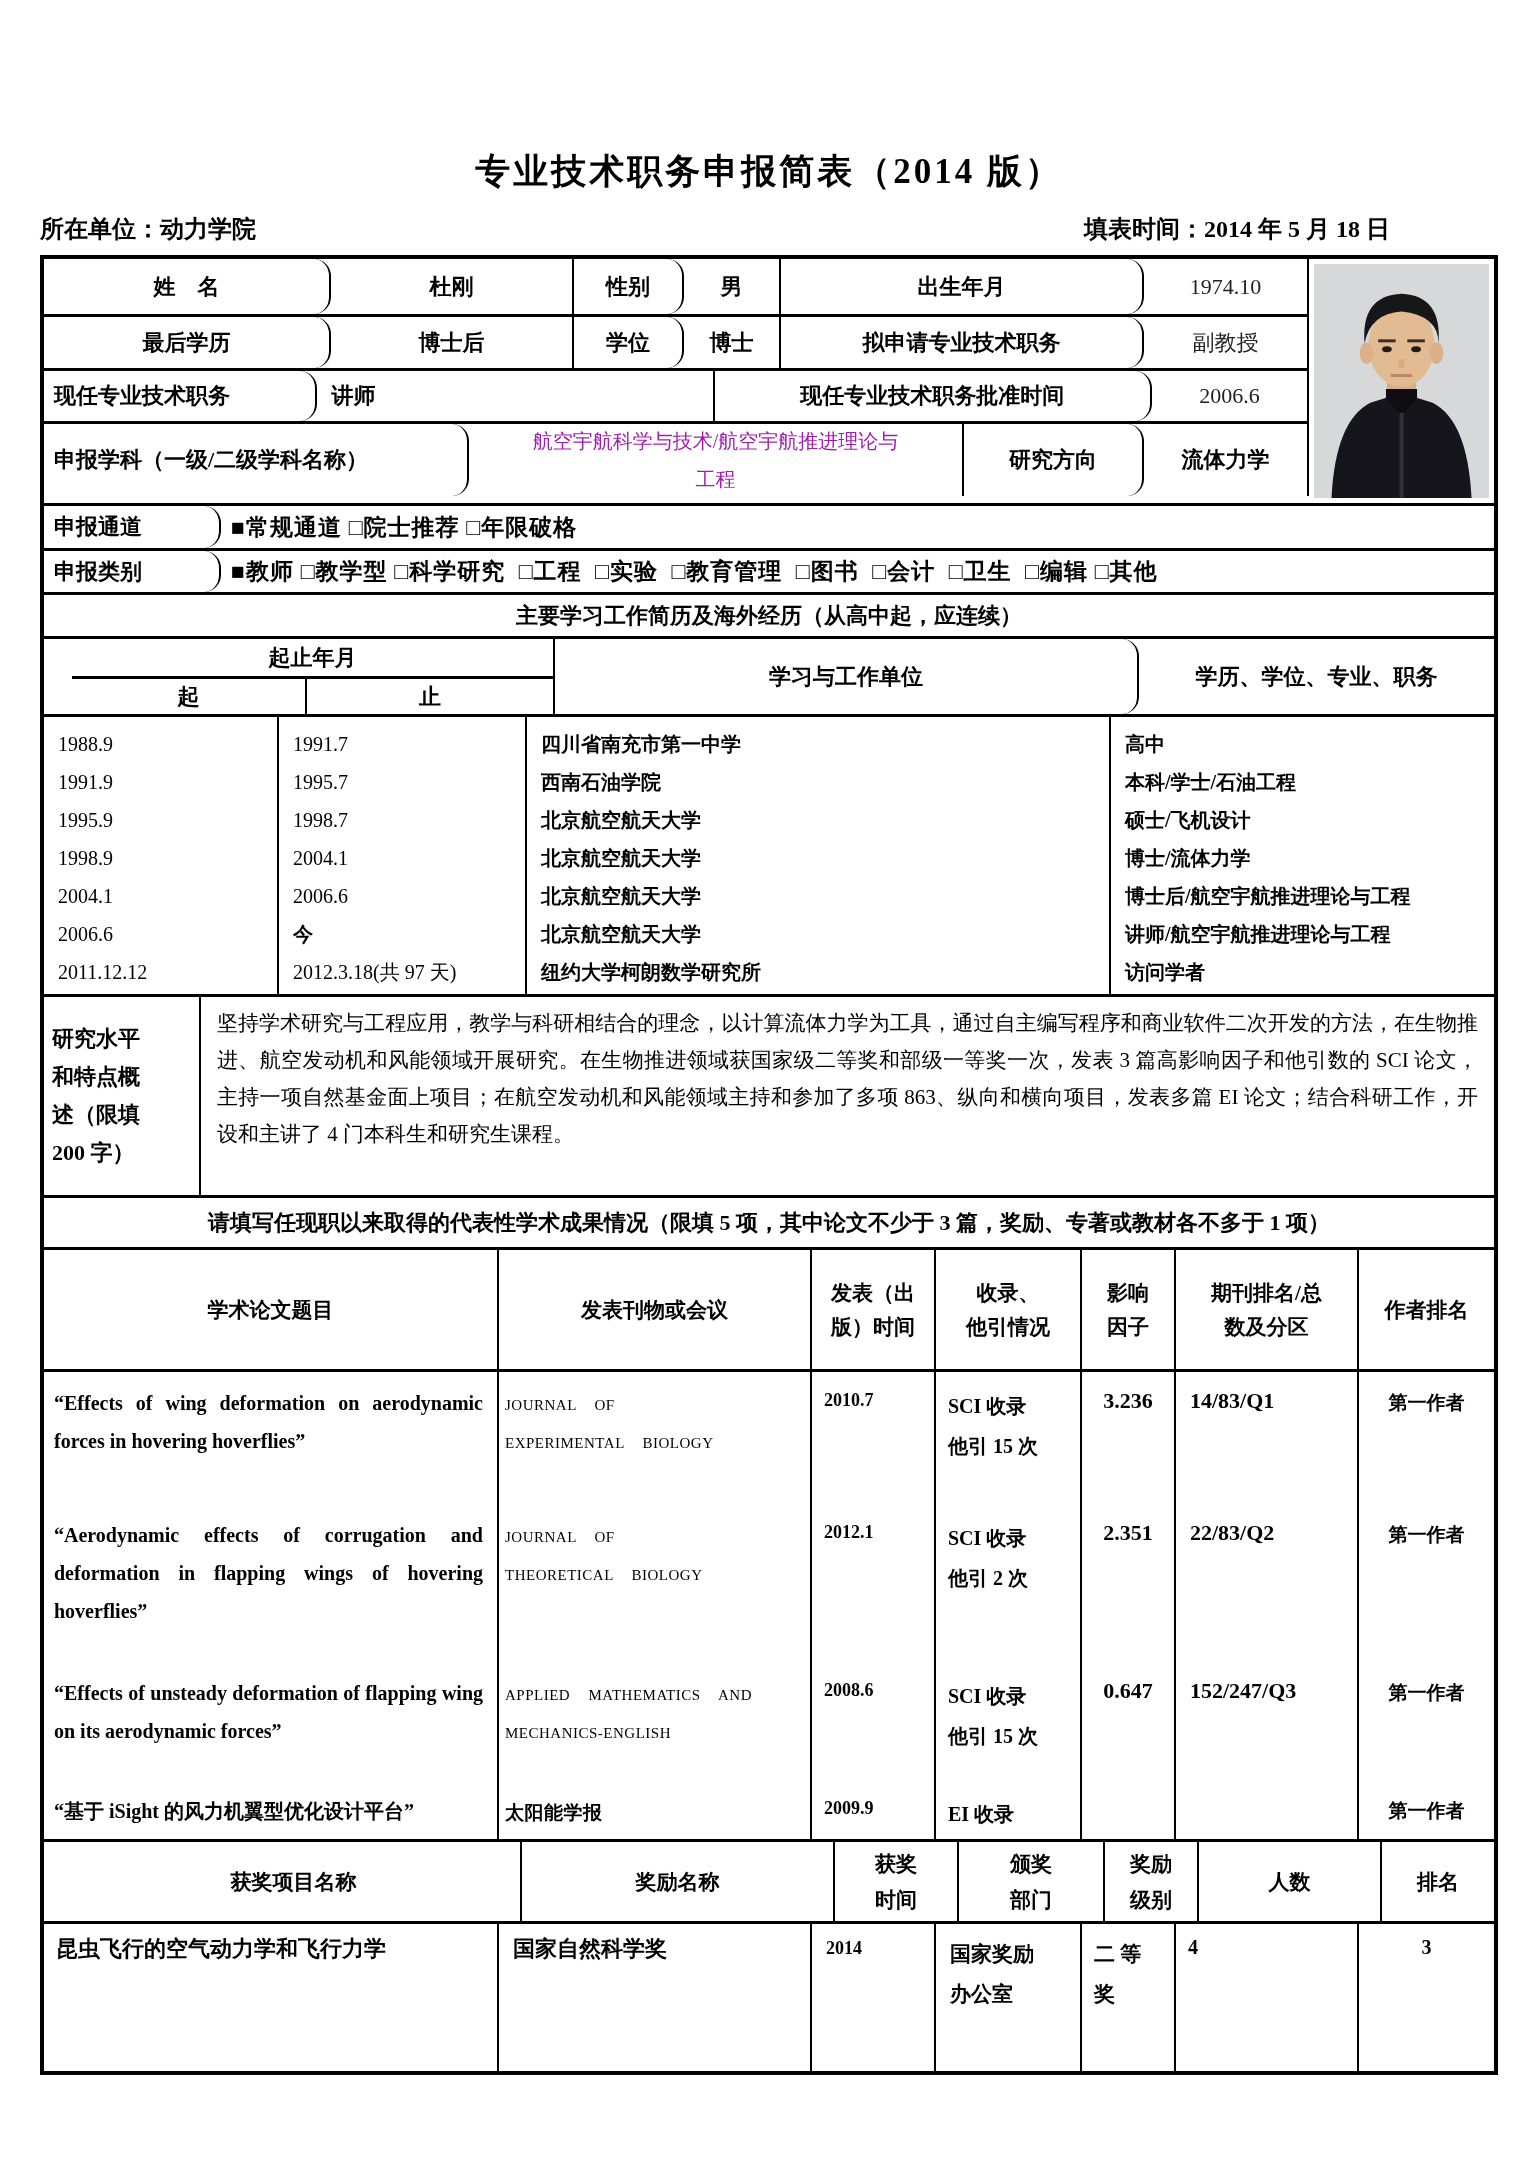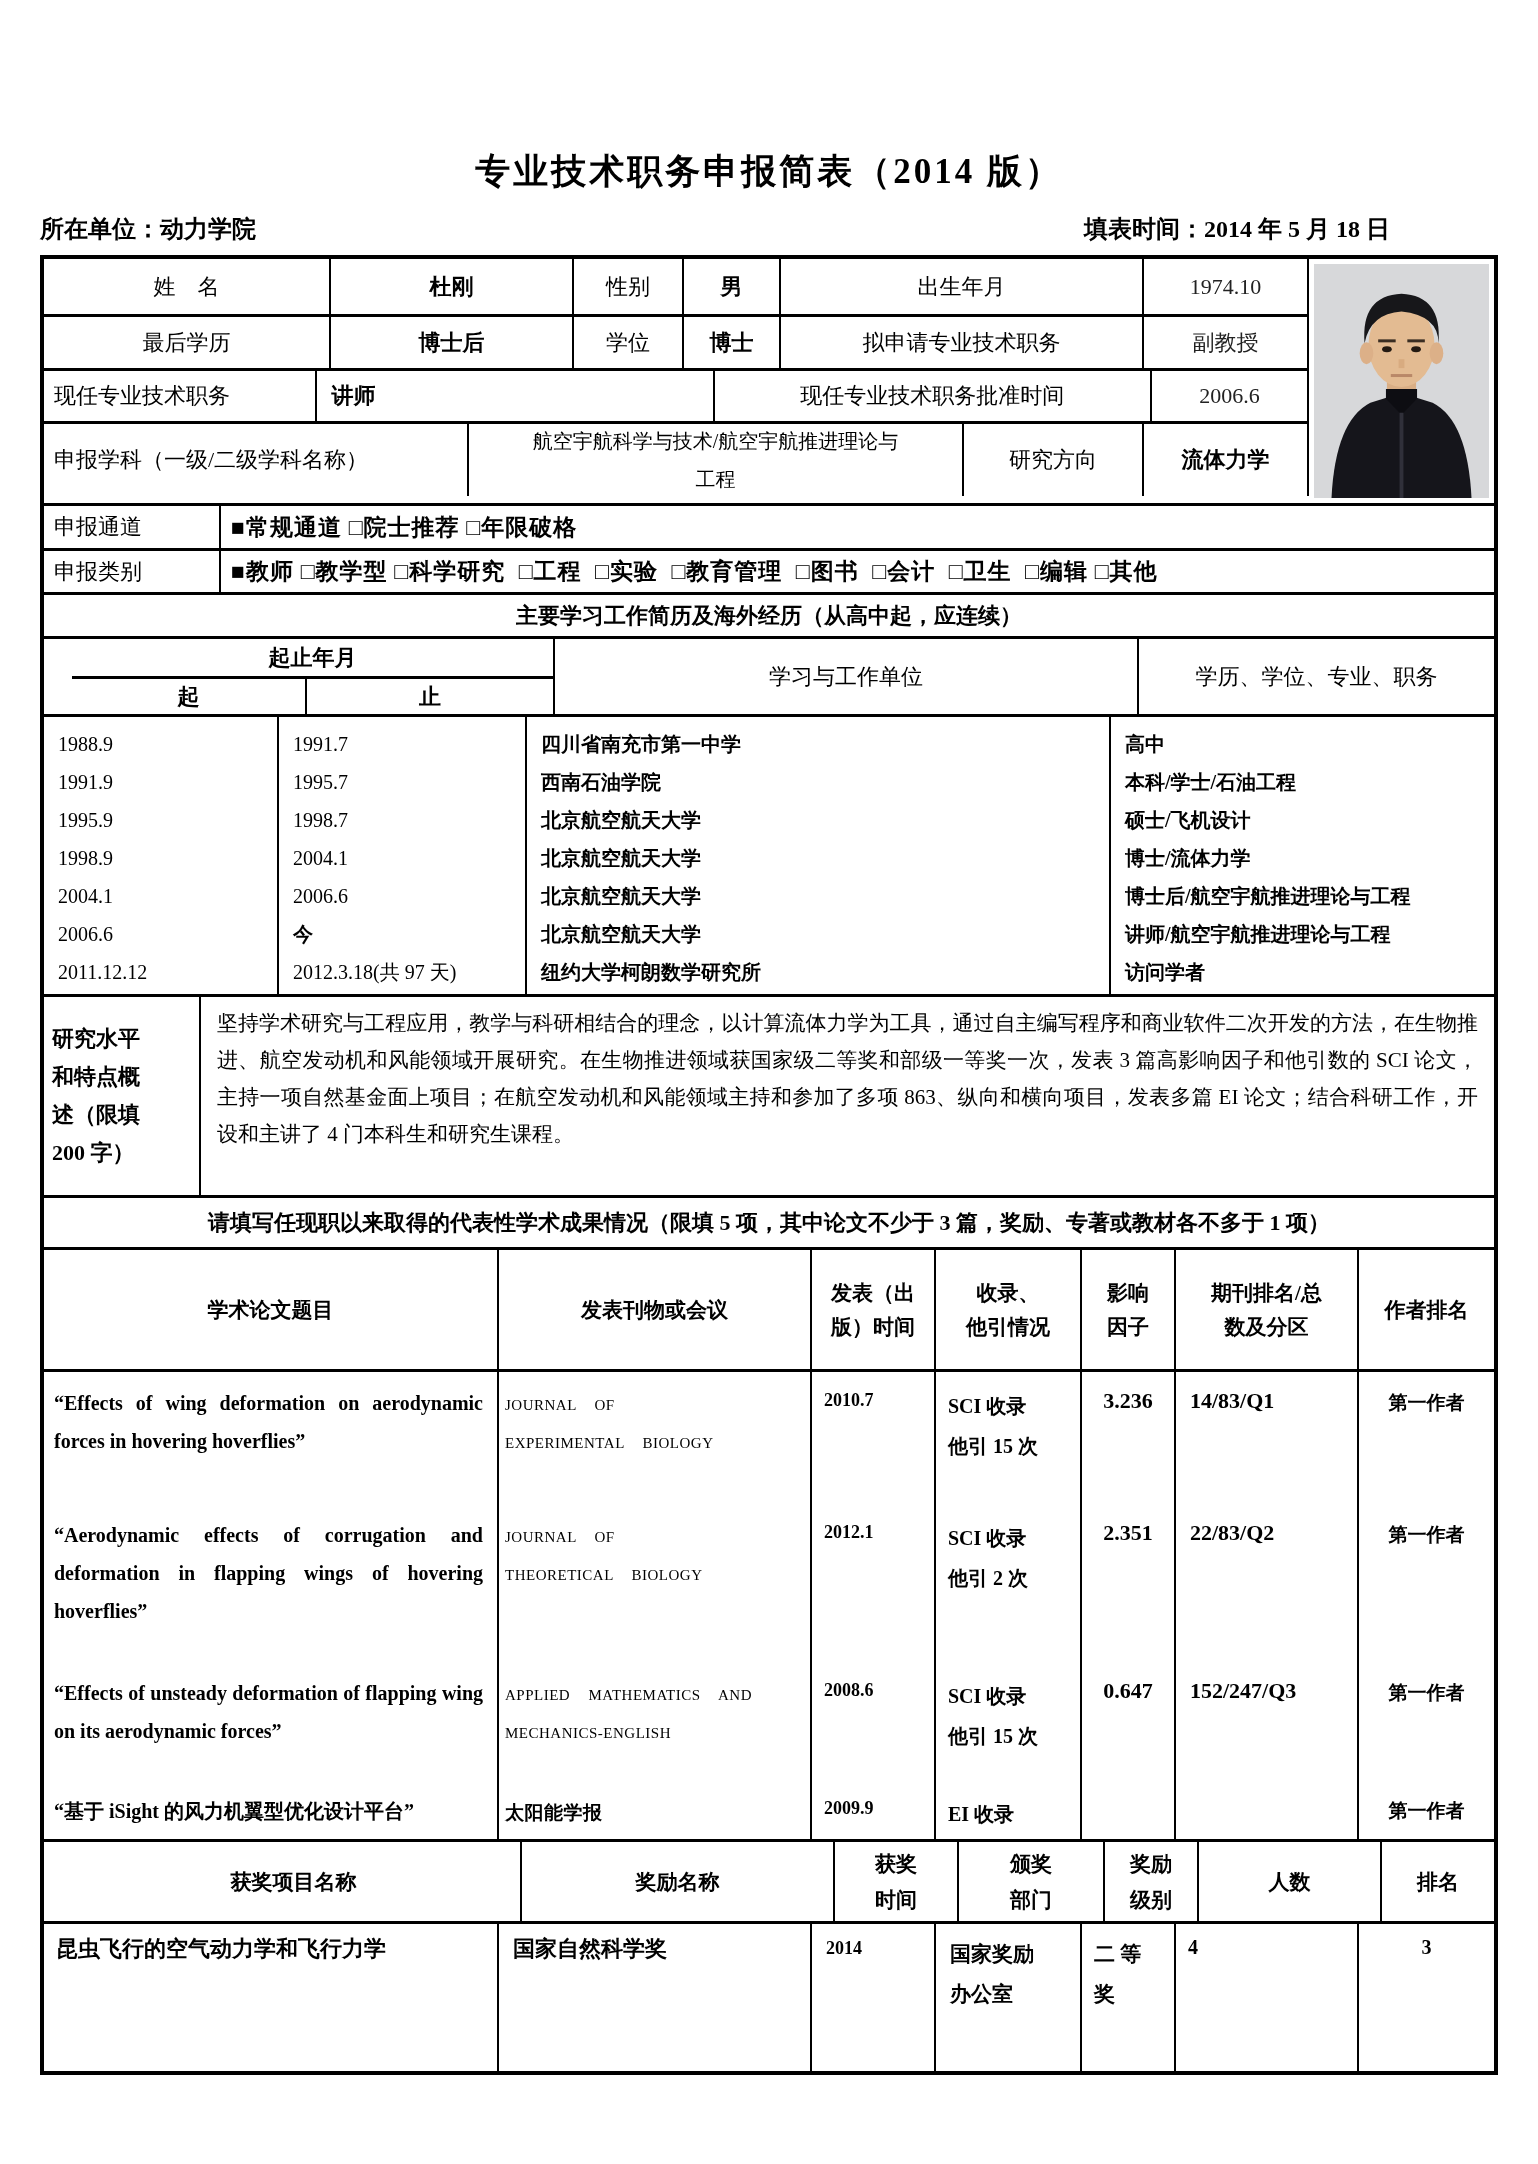--- a/index.html
+++ b/index.html
@@ -10,39 +10,39 @@
   .meta { display:flex; justify-content:space-between; margin:18px 40px 10px 40px;
           font-size:24px; font-weight:bold; }
   .meta-right { padding-right:108px; }
 
   .tbl { margin:0 40px; width:1458px; border:4px solid #000; }
   .tr  { display:flex; border-top:3px solid #000; align-items:stretch; }
   .tr.first { border-top:none; }
   .c   { border-right:2px solid #000; display:flex; align-items:center; justify-content:center;
          font-size:22px; overflow:hidden; }
   .c.last { border-right:none; }
-  .lbl { font-weight:normal; }
+  .lbl { font-weight:bold;border-radius:17px; }
   .left { justify-content:flex-start; padding-left:10px; }
   .pad14 { padding-left:14px; }
   .pre { white-space:pre-line; }
   .prew { white-space:pre-wrap; }
   .valplain { font-weight:normal; color:#222; }
   .valbold  { font-weight:bold; }
 
   
   .topwrap { display:flex; }
   .topmain { width:1265px; }
   .photo-td { width:187px; display:flex; align-items:center; justify-content:center; padding:5px; }
   .h55{height:55px}.h54{height:54px}.h53{height:53px}.h75{height:75px}
   .h45{height:45px}.h44{height:44px}
   .w287{width:287px}.w243{width:243px}.w110{width:110px}.w97{width:97px}
   .w363{width:363px}.w165{width:165px}.w353{width:417px}.w460{width:460px}
   .w425{width:425px}.w495{width:495px}.w180{width:180px}.w177{width:177px}
   .flex1{flex:1}
-  .subject-val { font-size:20px; line-height:38px; text-align:center; color:#000000; }
+  .subject-val { font-size:20px; line-height:38px; text-align:center; color:#a21caf; }
   .check-val { font-size:23px; font-weight:bold; letter-spacing:1px; }
 
   
   .secrow { height:44px; display:flex; align-items:center; justify-content:center;
             font-size:22px; font-weight:bold; }
   .secrow2 { height:52px; }
 
   
   .histhdr { height:78px; }
   .hist-period { width:483px; display:flex; flex-direction:column; border-right:2px solid #000;margin-left:28px; }

